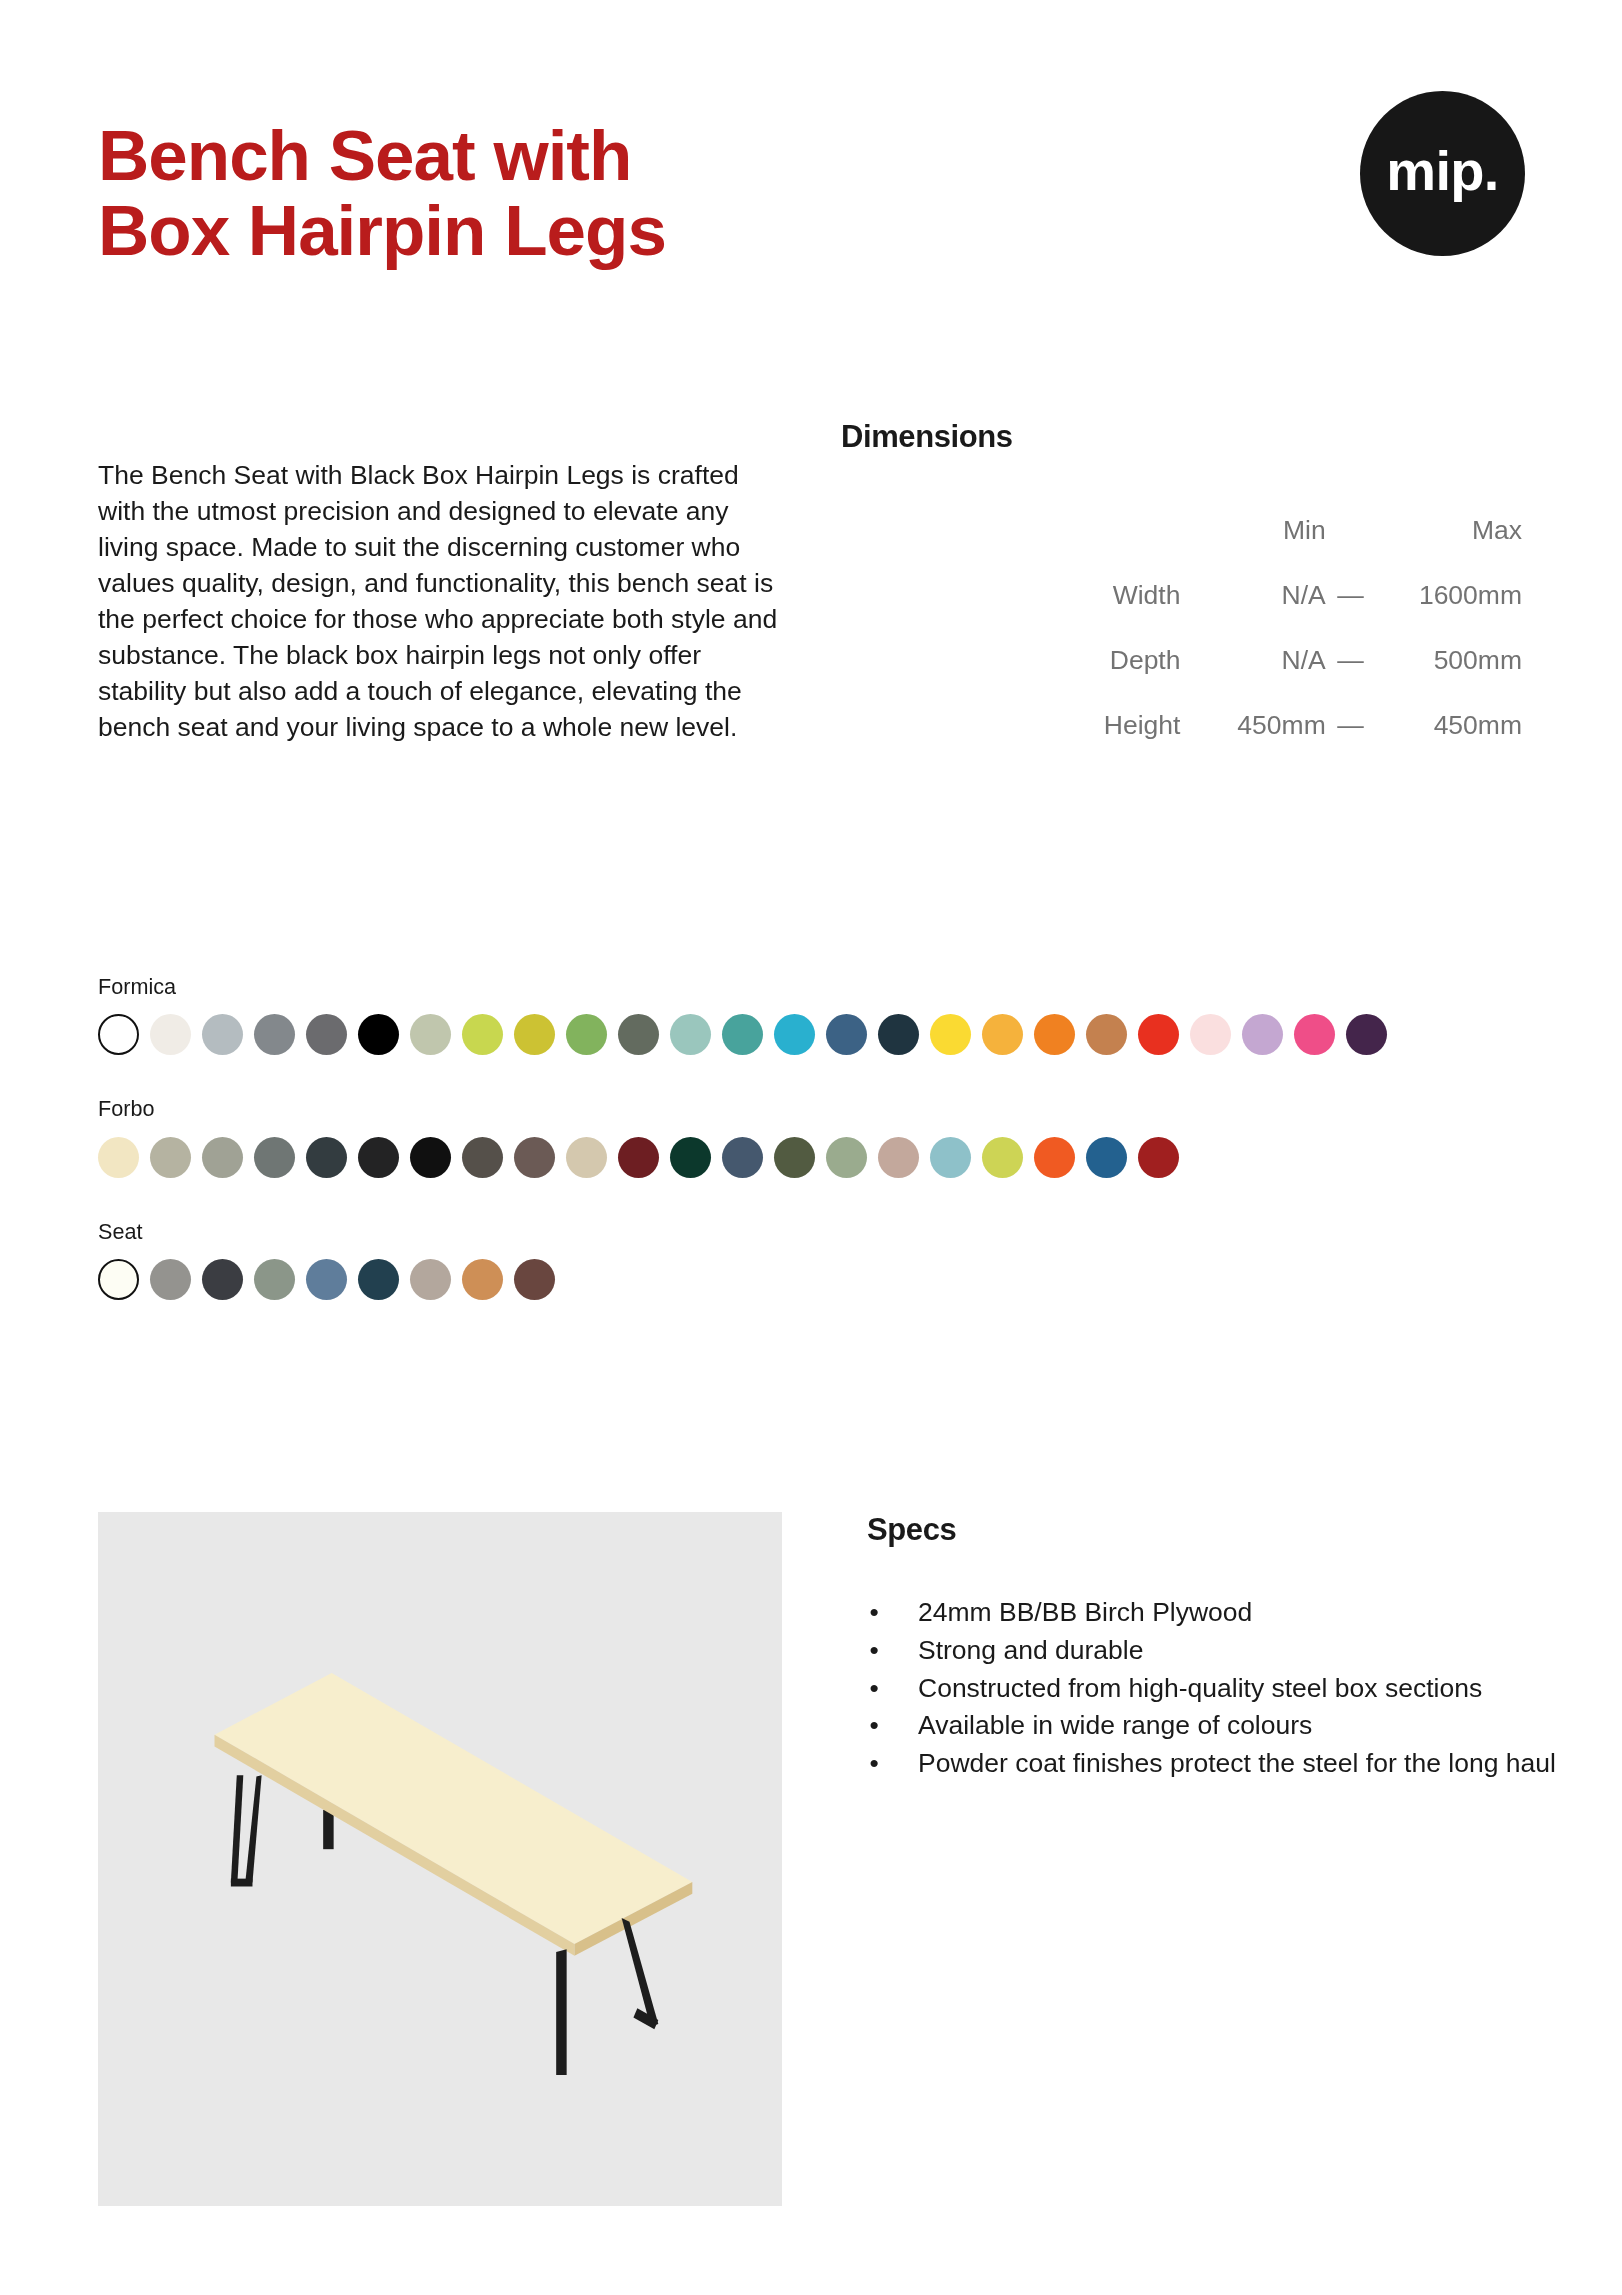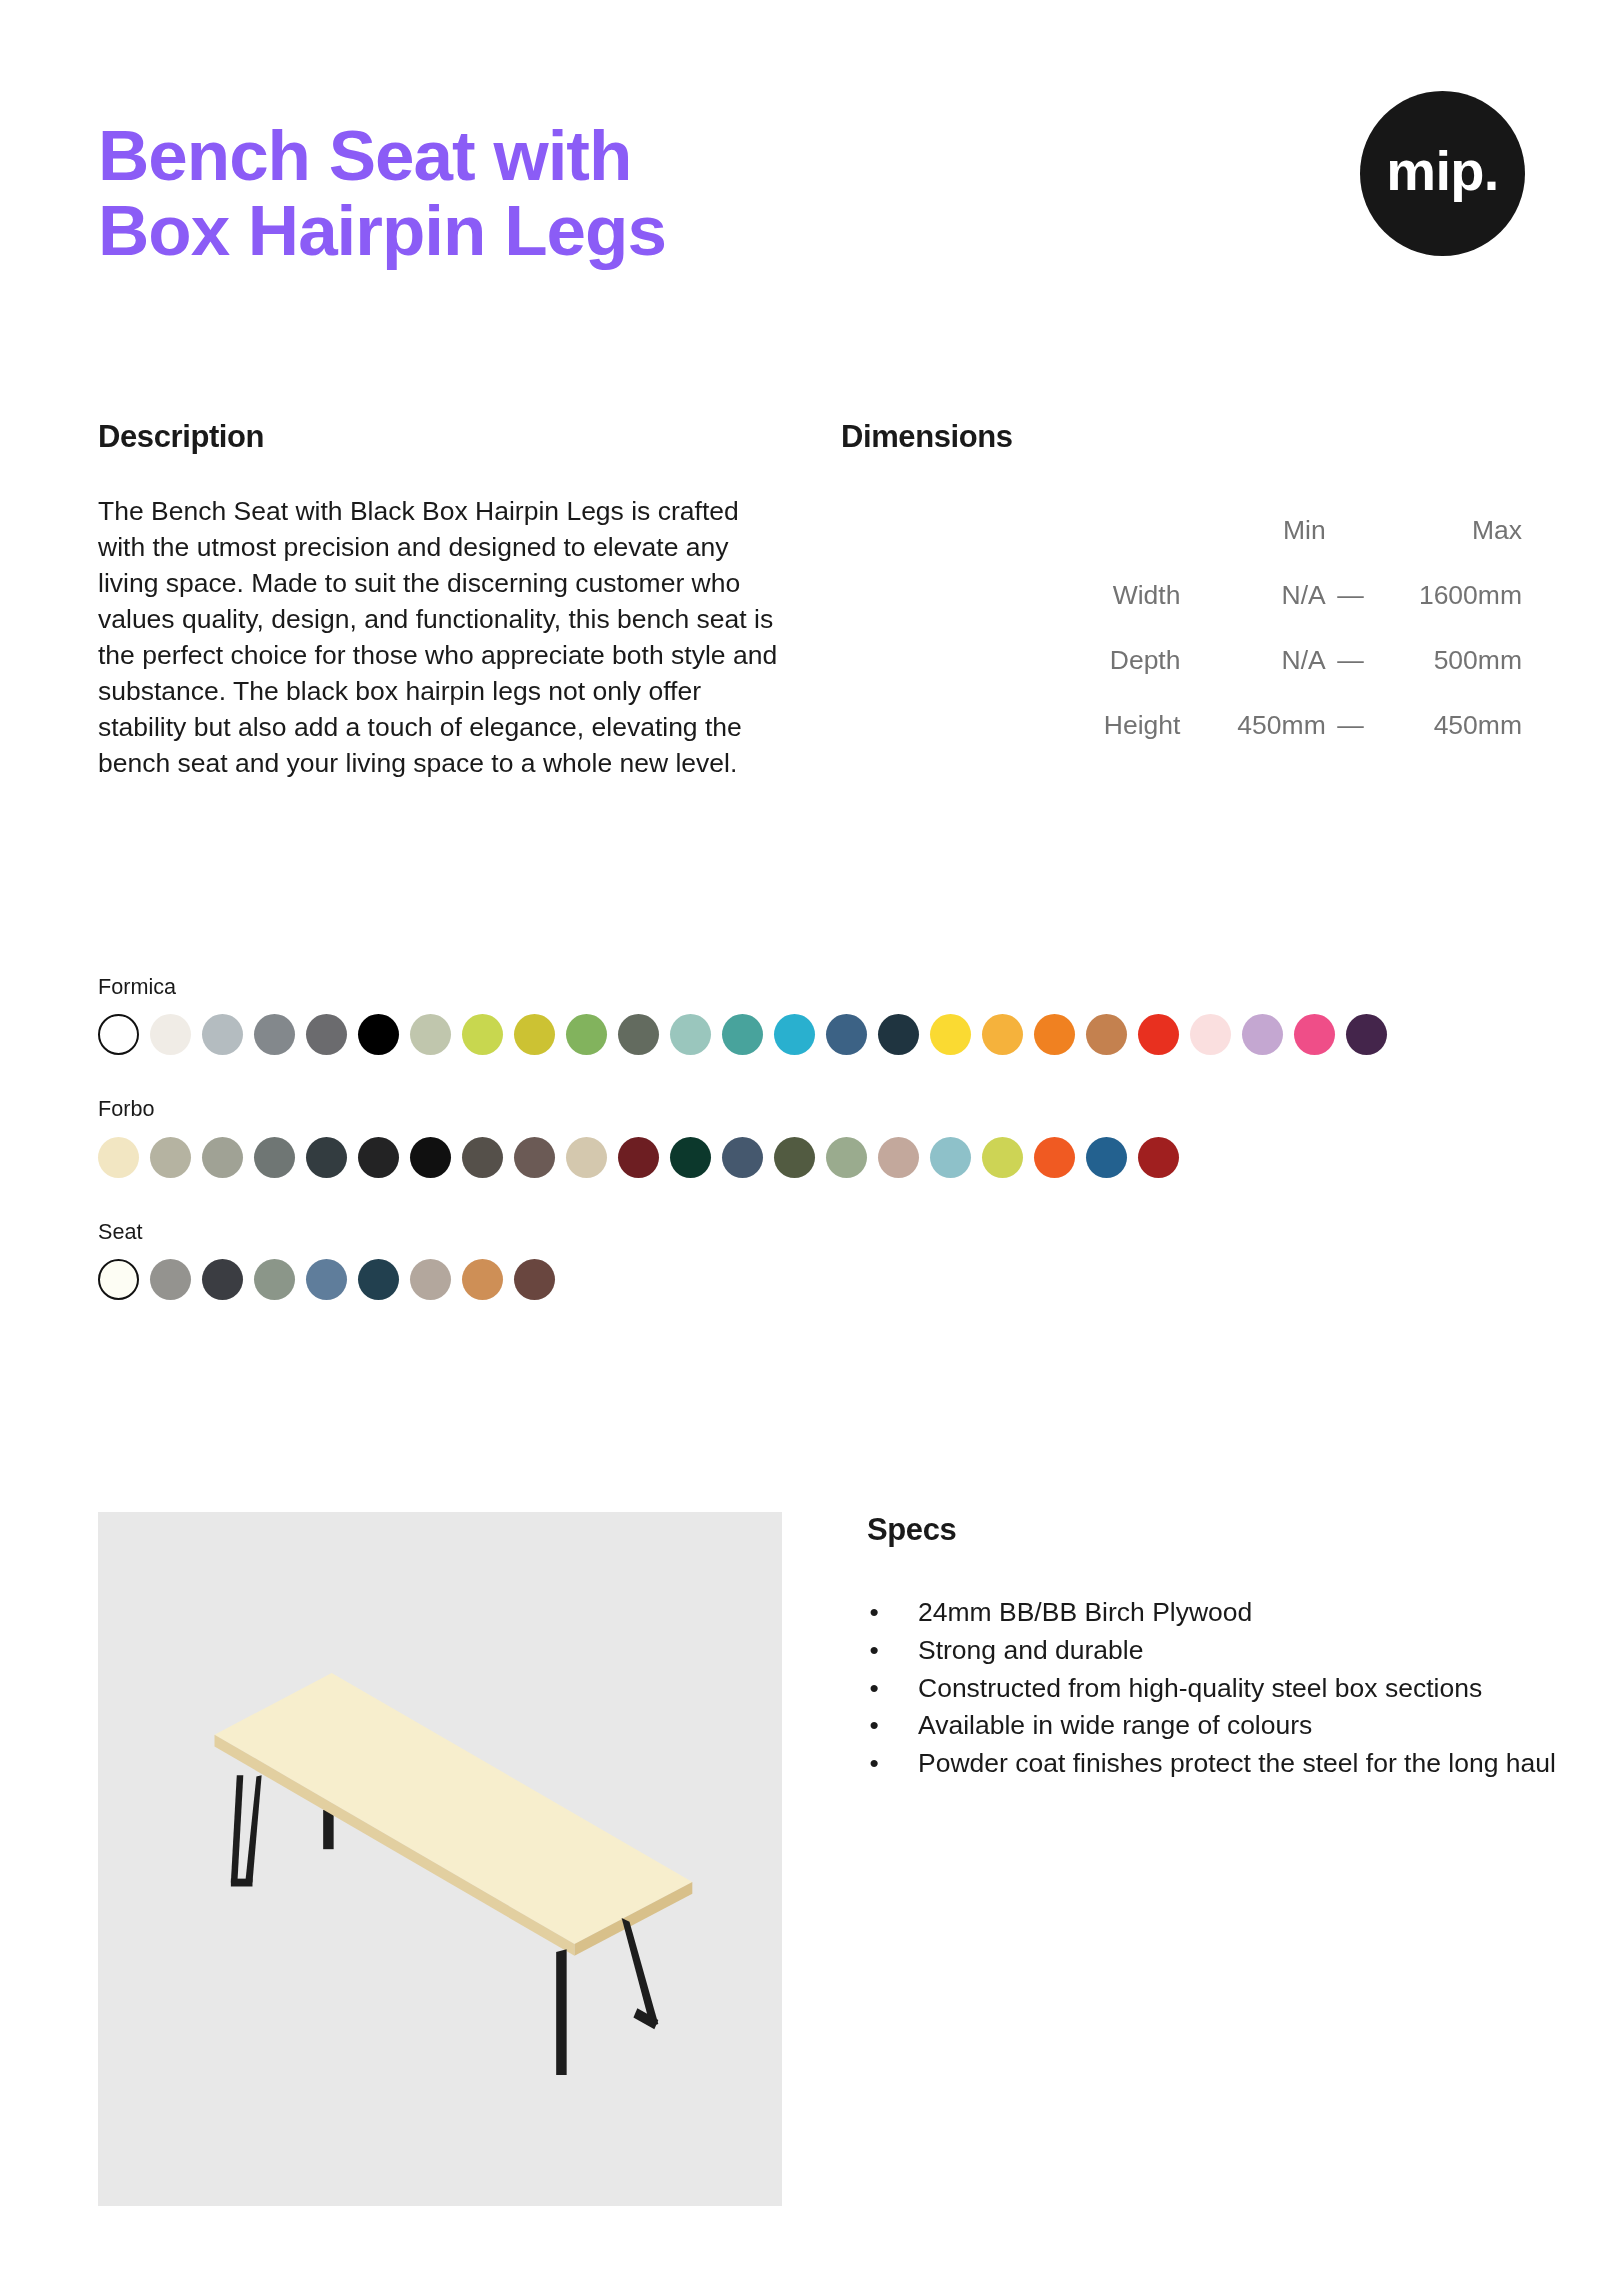--- a/index.html
+++ b/index.html
@@ -31,21 +31,21 @@
     width: 1427px;
     display: flex;
     align-items: flex-start;
     justify-content: space-between;
   }
   .title {
     font-size: 71px;
     font-weight: bold;
     line-height: 1.06;
     letter-spacing: -1px;
-    color: #8b5cf6;
+    color: #b91c1c;
     margin: 0;
     max-width: 851px;
     white-space: pre-line;
   }
   .logo {
     width: 165px;
     height: 165px;
     border-radius: 50%;
     background: #171717;
     display: flex;
@@ -191,21 +191,20 @@
 
   <div class="header">
     <h1 class="title">Bench Seat with
 Box Hairpin Legs</h1>
     <div class="logo">
       <span class="logo-text">mip.</span>
     </div>
   </div>
 
   <div class="description-block">
-    <h2 class="h2">Description</h2>
     <p class="desc-body">The Bench Seat with Black Box Hairpin Legs is crafted with the utmost precision and designed to elevate any living space. Made to suit the discerning customer who values quality, design, and functionality, this bench seat is the perfect choice for those who appreciate both style and substance. The black box hairpin legs not only offer stability but also add a touch of elegance, elevating the bench seat and your living space to a whole new level.</p>
   </div>
 
   <div class="dimensions-block">
     <h2 class="h2">Dimensions</h2>
     <table class="dim-table">
       <thead>
         <tr>
           <th class="dim-label"></th>
           <th class="dim-min">Min</th>

